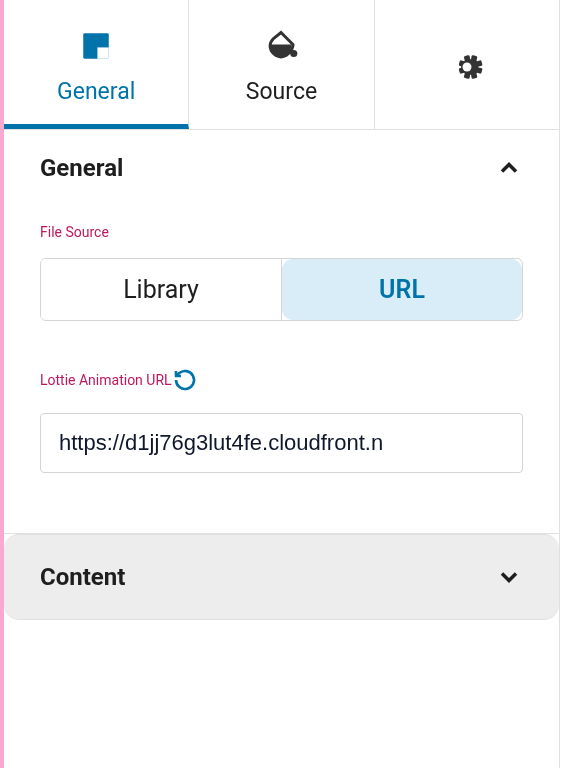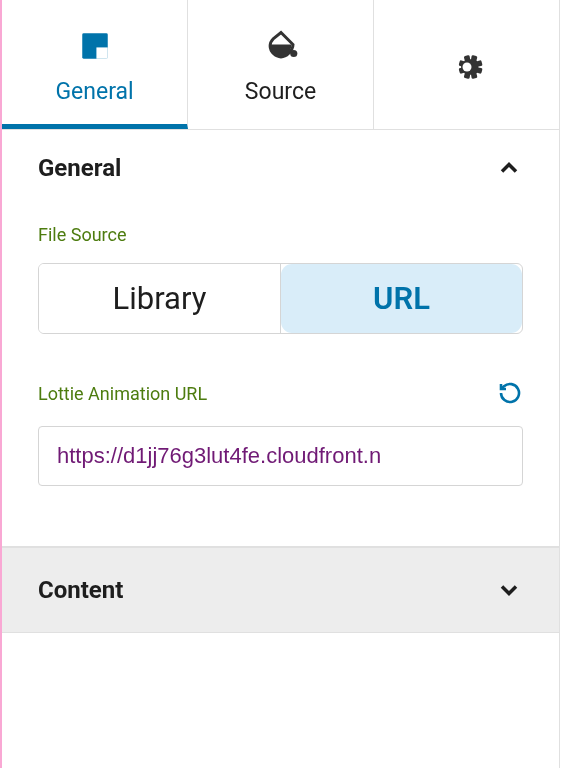--- a/index.html
+++ b/index.html
@@ -6,21 +6,21 @@
     body {
       font-family: -apple-system, BlinkMacSystemFont, "Segoe UI", Roboto, sans-serif;
       background: #fff;
       width: 564px;
       height: 768px;
       overflow: hidden;
     }
     .panel {
       width: 560px;
       border-right: 1px solid #e0e0e0;
-      border-left: 2px solid #f9a8d4;
+      border-left: 4px solid #f9a8d4;
       background: #fff;
       height: 768px;
     }
     .tabs {
       display: flex;
       border-bottom: 1px solid #e0e0e0;
     }
     .tab {
       flex: 1;
       display: flex;
@@ -62,73 +62,73 @@
     }
     .section-title {
       font-size: 24px;
       font-weight: 700;
       color: #1e1e1e;
     }
     .section-body {
       padding: 18px 36px 60px 36px;
     }
     .field-label {
-      font-size: 18px;
-      color: #4d7c0f;
+      font-size: 14px;
+      color: #be185d;
       margin-bottom: 18px;
     }
     .segmented {
       display: flex;
       border: 1px solid #d5d5d5;
       border-radius: 6px;
       overflow: hidden;
       margin-bottom: 46px;
     }
     .segment {
       flex: 1;
       text-align: center;
       padding: 16px 0;
-      font-size: 31px;
+      font-size: 25px;
       cursor: pointer;
       color: #1e1e1e;
       background: #fff;
     }
     .segment.active {
       background: #d9edf9;
       color: #0073aa;
       font-weight: 600;
       border-radius: 11px;
     }
     .segment:first-child { border-right: 1px solid #d5d5d5; }
     .field-row {
       display: flex;
-      justify-content: space-between;
       align-items: center;
       margin-bottom: 20px;
     }
     .reset-btn {
       width: 26px;
       height: 26px;
       cursor: pointer;
       display: flex;
       align-items: center;
       justify-content: center;
     }
     .text-input {
       width: 100%;
       padding: 16px 18px;
       font-size: 22px;
       border: 1px solid #d5d5d5;
       border-radius: 4px;
-      color: #701a75;
+      color: #0f172a;
     }
     .collapsed-section {
       background: #ededed;
       border-top: 1px solid #e0e0e0;
       border-bottom: 1px solid #e0e0e0;
+      border-radius: 15px;
     }
     .collapsed-section .section-header {
       padding: 28px 36px;
     }
     .chevron {
       width: 28px;
       height: 28px;
     }
   </style>
 </head>

